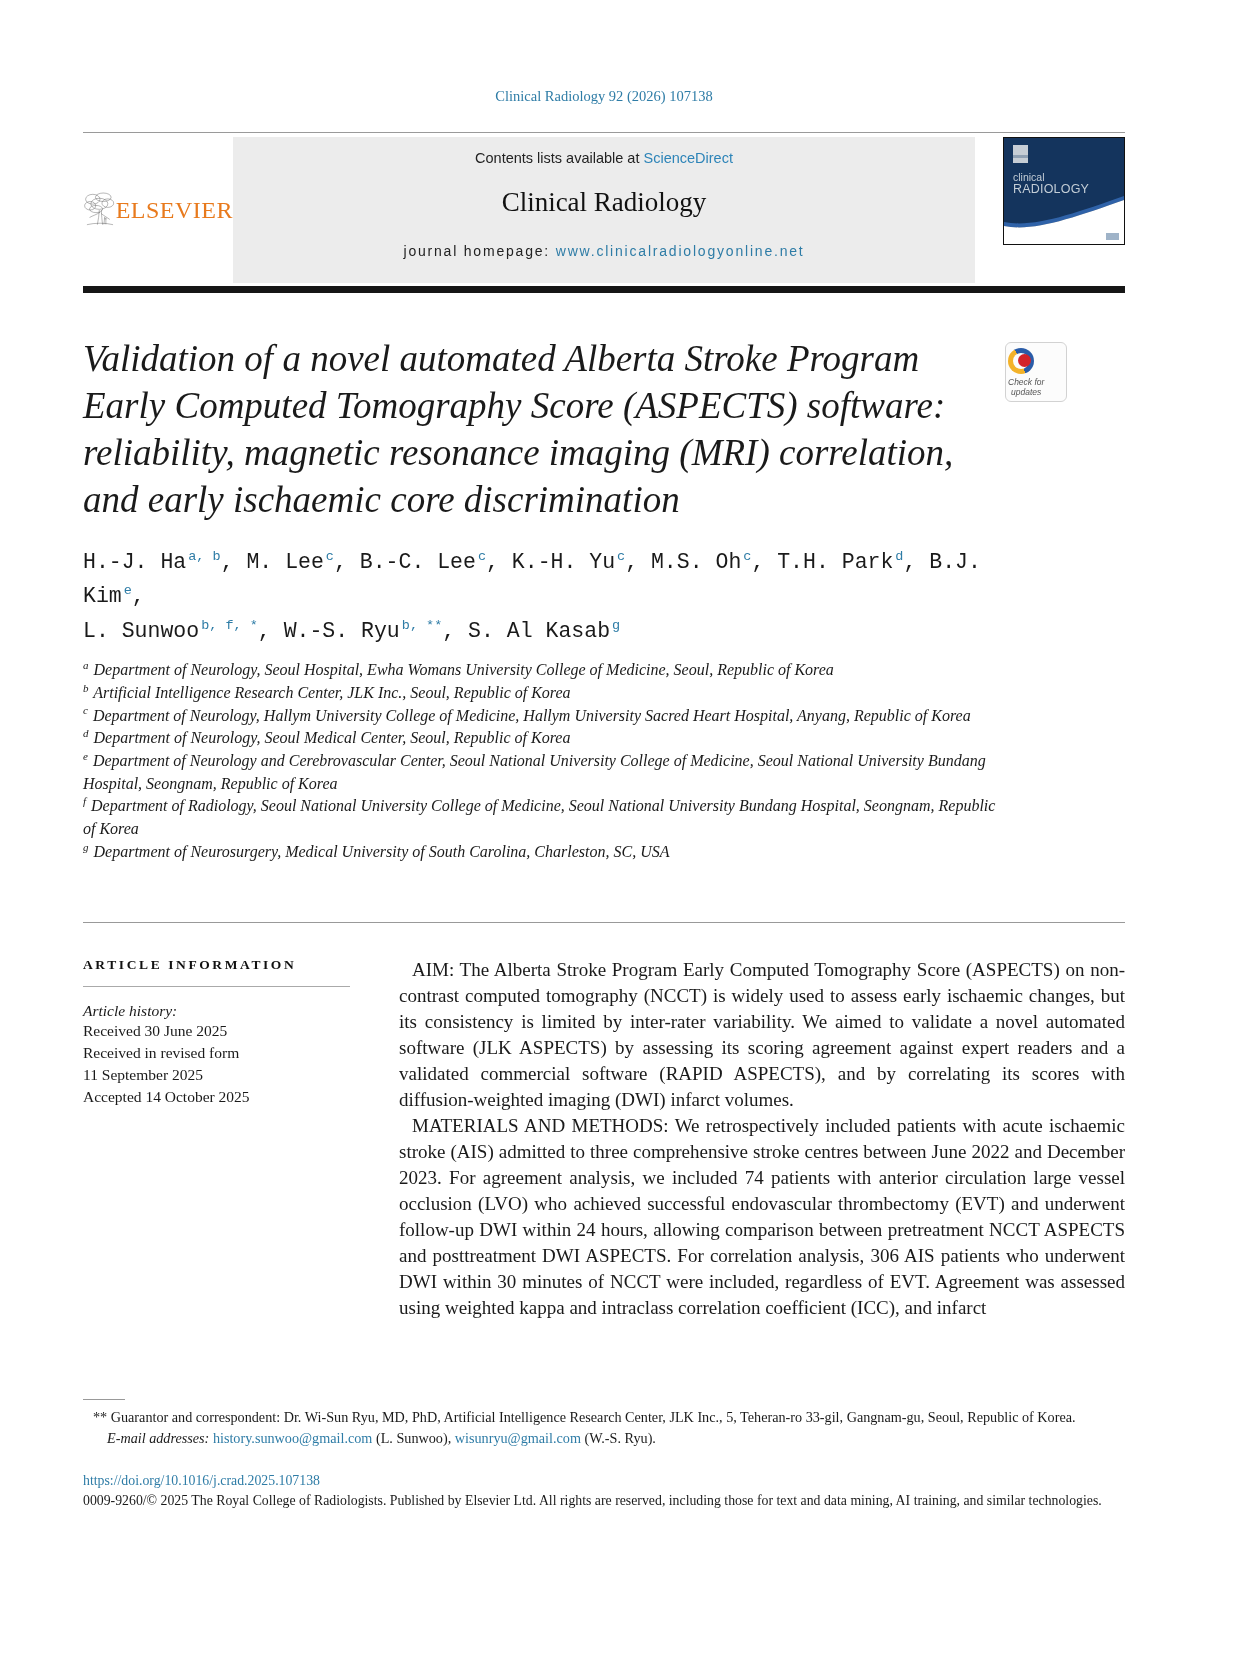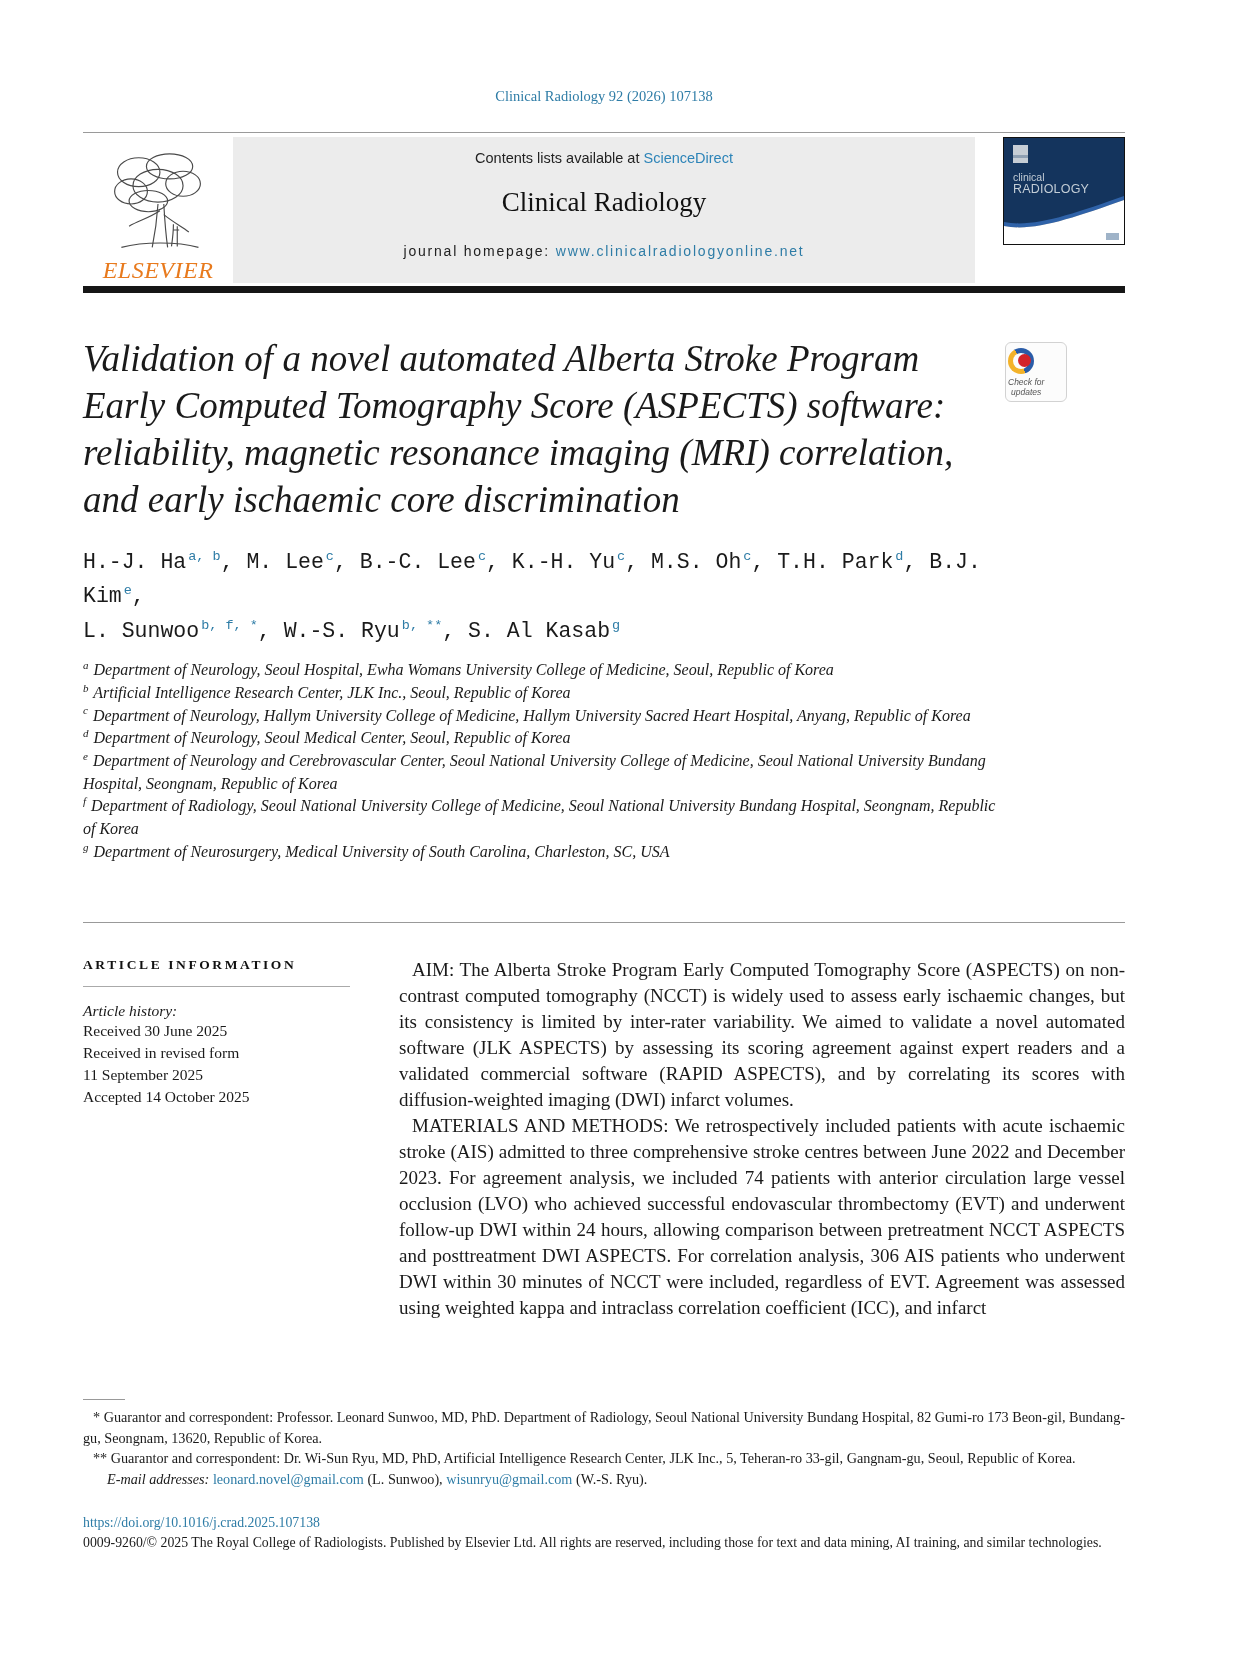--- a/index.html
+++ b/index.html
@@ -9,21 +9,21 @@
     font-family:"Liberation Serif", serif; color:#1a1a1a; background:#ffffff;
   }
   a { text-decoration:none; cursor:pointer; }
 
   
   .citation { text-align:center; font-size:14.5px; color:#2e7ca6; }
   .top-rule { height:1px; background:#9a9a9a; margin-top:27px; }
 
   
   .banner-row { display:flex; margin-top:4px; height:146px; }
-  .logo-block { width:150px; flex:none; display:flex; flex-direction:column; align-items:center; justify-content:flex-end; padding-bottom:1px;font-style:italic; }
+  .logo-block { width:150px; flex:none; display:flex; flex-direction:row; align-items:center; justify-content:flex-end; padding-bottom:1px; }
   .tree-svg { width:98px; height:106px; }
   .elsevier-word { font-size:24px; color:#e87a1d; letter-spacing:0.5px; line-height:1; margin-top:1px; }
   .banner-center { flex:1; background:#ececec; margin-right:28px; text-align:center; padding-top:13px; box-sizing:border-box; }
   .contents-line { font-family:"Liberation Sans",sans-serif; font-size:14.5px; color:#222; }
   .contents-line a { color:#2d84b8; }
   .journal-name { font-size:27px; margin-top:21px; color:#111; }
   .homepage-line { font-family:"Liberation Sans",sans-serif; font-size:14px; letter-spacing:1.8px; margin-top:25px; color:#222; }
   .homepage-line a { color:#2e7ca6; }
 
   
@@ -169,23 +169,22 @@
     </div>
     <div class="right-col" id="abstract">
         <p>AIM: The Alberta Stroke Program Early Computed Tomography Score (ASPECTS) on non-contrast computed tomography (NCCT) is widely used to assess early ischaemic changes, but its consistency is limited by inter-rater variability. We aimed to validate a novel automated software (JLK ASPECTS) by assessing its scoring agreement against expert readers and a validated commercial software (RAPID ASPECTS), and by correlating its scores with diffusion-weighted imaging (DWI) infarct volumes.</p>
         <p>MATERIALS AND METHODS: We retrospectively included patients with acute ischaemic stroke (AIS) admitted to three comprehensive stroke centres between June 2022 and December 2023. For agreement analysis, we included 74 patients with anterior circulation large vessel occlusion (LVO) who achieved successful endovascular thrombectomy (EVT) and underwent follow-up DWI within 24 hours, allowing comparison between pretreatment NCCT ASPECTS and posttreatment DWI ASPECTS. For correlation analysis, 306 AIS patients who underwent DWI within 30 minutes of NCCT were included, regardless of EVT. Agreement was assessed using weighted kappa and intraclass correlation coefficient (ICC), and infarct</p>
       </div>
   </div>
 
   <div class="footnote-rule"></div>
 
   <div class="footnotes">
-    <p>* Guarantor and correspondent: Professor. Leonard Sunwoo, MD, PhD. Department of Radiology, Seoul National University Bundang Hospital, 82 Gumi-ro 173 Beon-gil, Bundang-gu, Seongnam, 13620, Republic of Korea.</p>
     <p>** Guarantor and correspondent: Dr. Wi-Sun Ryu, MD, PhD, Artificial Intelligence Research Center, JLK Inc., 5, Teheran-ro 33-gil, Gangnam-gu, Seoul, Republic of Korea.</p>
-    <p class="emails"><span class="em-label">E-mail addresses:</span><span id="emails"> <a>leonard.novel@gmail.com</a> (L. Sunwoo), <a>wisunryu@gmail.com</a> (W.-S. Ryu).</span></p>
+    <p class="emails"><span class="em-label">E-mail addresses:</span><span id="emails"> <a>history.sunwoo@gmail.com</a> (L. Sunwoo), <a>wisunryu@gmail.com</a> (W.-S. Ryu).</span></p>
   </div>
 
   <div class="doi">
     <a>https://doi.org/10.1016/j.crad.2025.107138</a>
   </div>
   <div class="copyright">0009-9260/© 2025 The Royal College of Radiologists. Published by Elsevier Ltd. All rights are reserved, including those for text and data mining, AI training, and similar technologies.</div>
 
 </div>
 
 </body></html>

